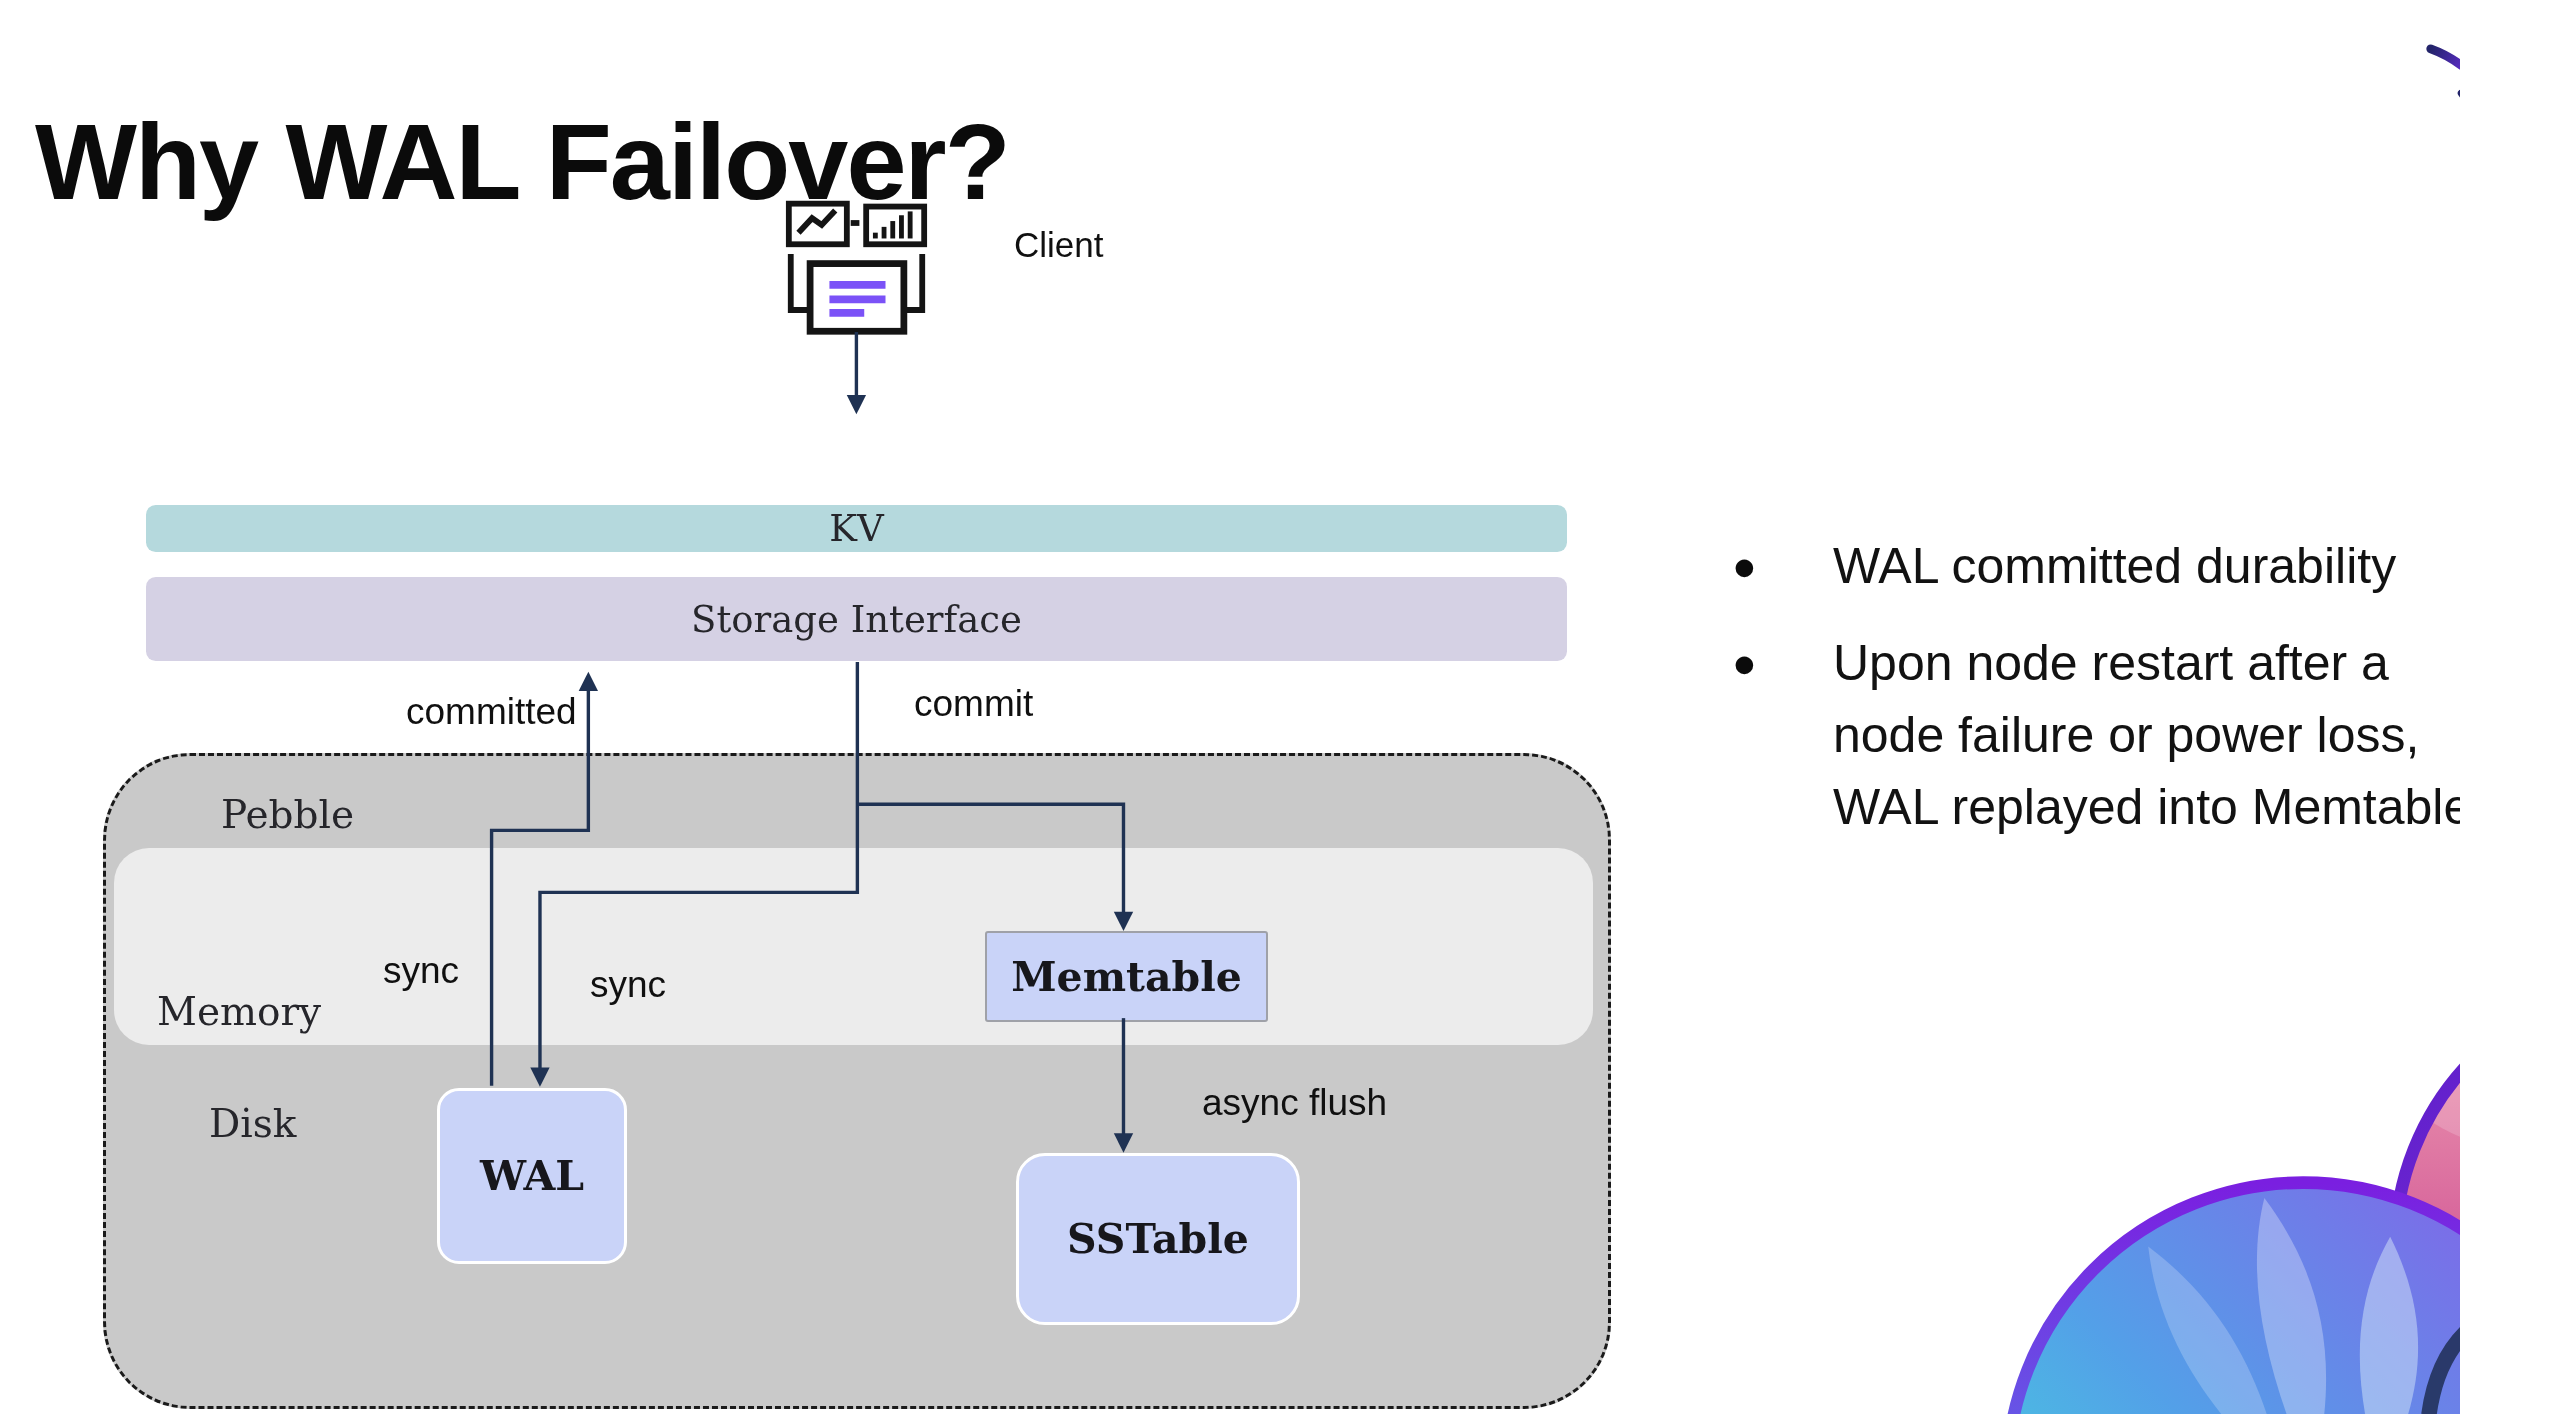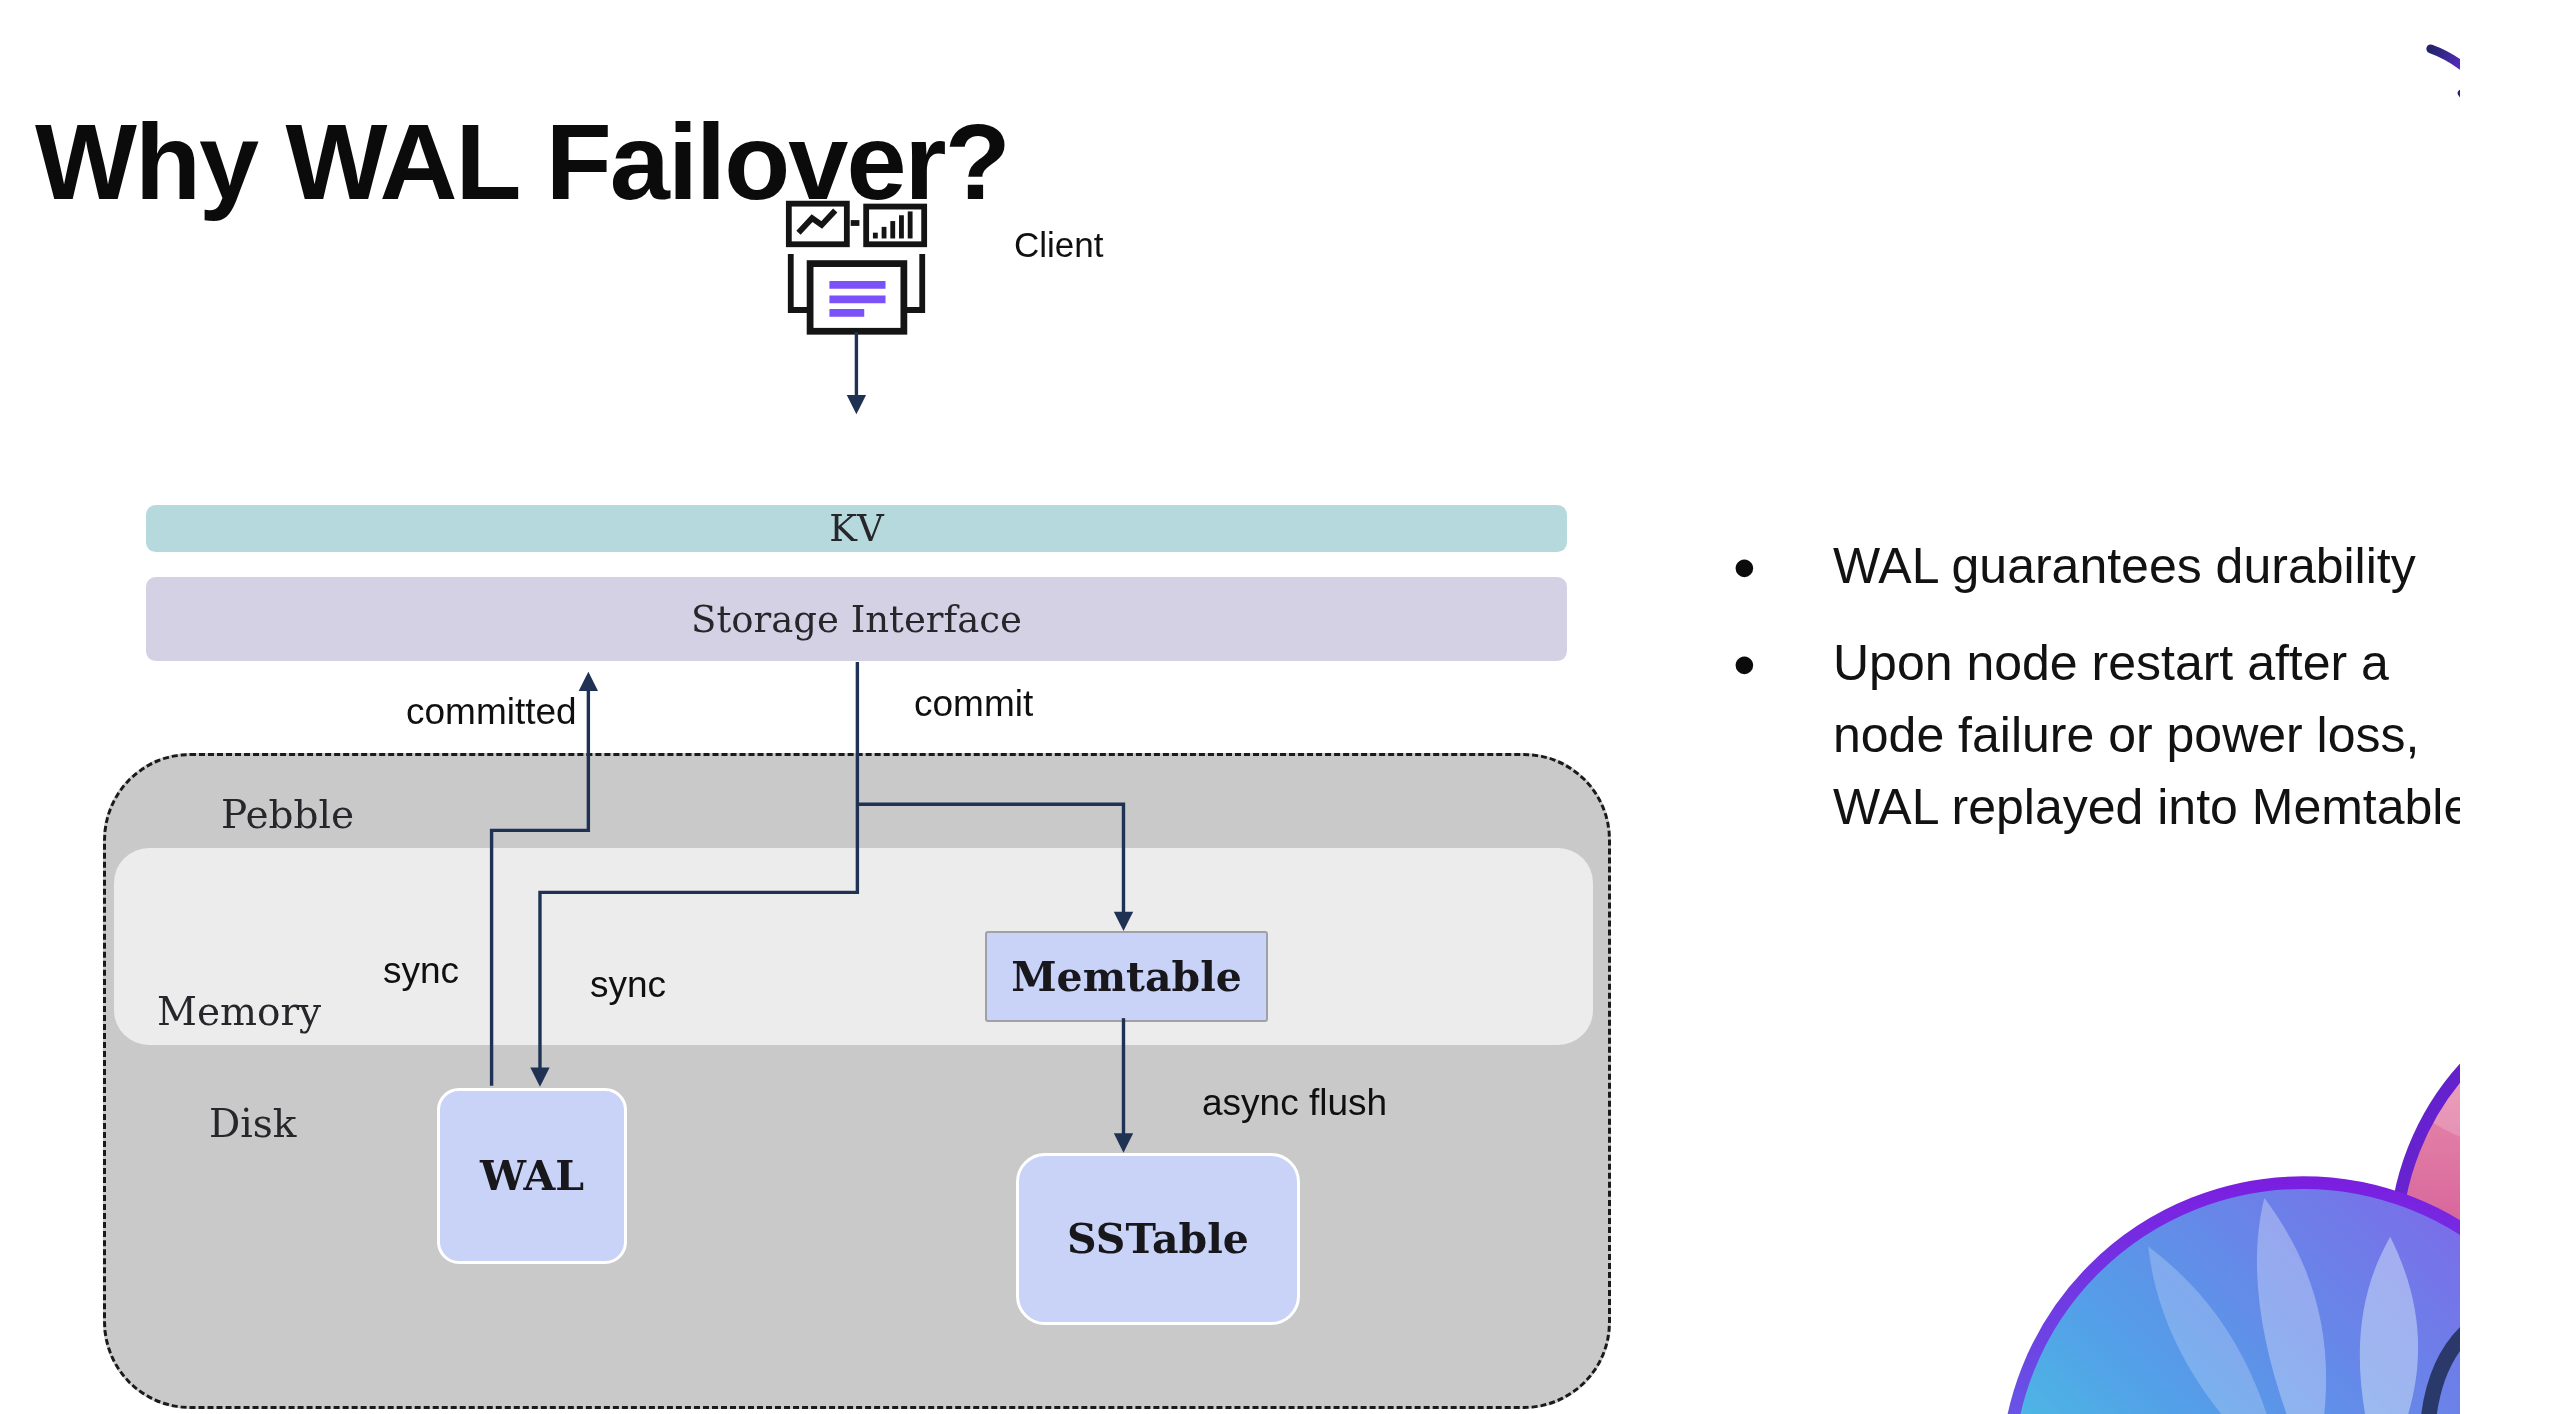--- a/index.html
+++ b/index.html
@@ -146,21 +146,21 @@
 
   <div class="abs edge-label lbl-committed">committed</div>
   <div class="abs edge-label lbl-commit">commit</div>
   <div class="abs edge-label lbl-sync-left">sync</div>
   <div class="abs edge-label lbl-sync-right">sync</div>
   <div class="abs edge-label lbl-async">async flush</div>
 
   <div class="abs bullets">
     <div class="bullet">
       <span class="bullet-marker">●</span>
-      <span class="bullet-text">WAL guarantees durability</span>
+      <span class="bullet-text">WAL committed durability</span>
     </div>
     <div class="bullet">
       <span class="bullet-marker">●</span>
       <span class="bullet-text">Upon node restart after a
 node failure or power loss,
 WAL replayed into Memtable</span>
     </div>
   </div>
 
   <svg class="abs brand-art" viewBox="0 0 622 474">

